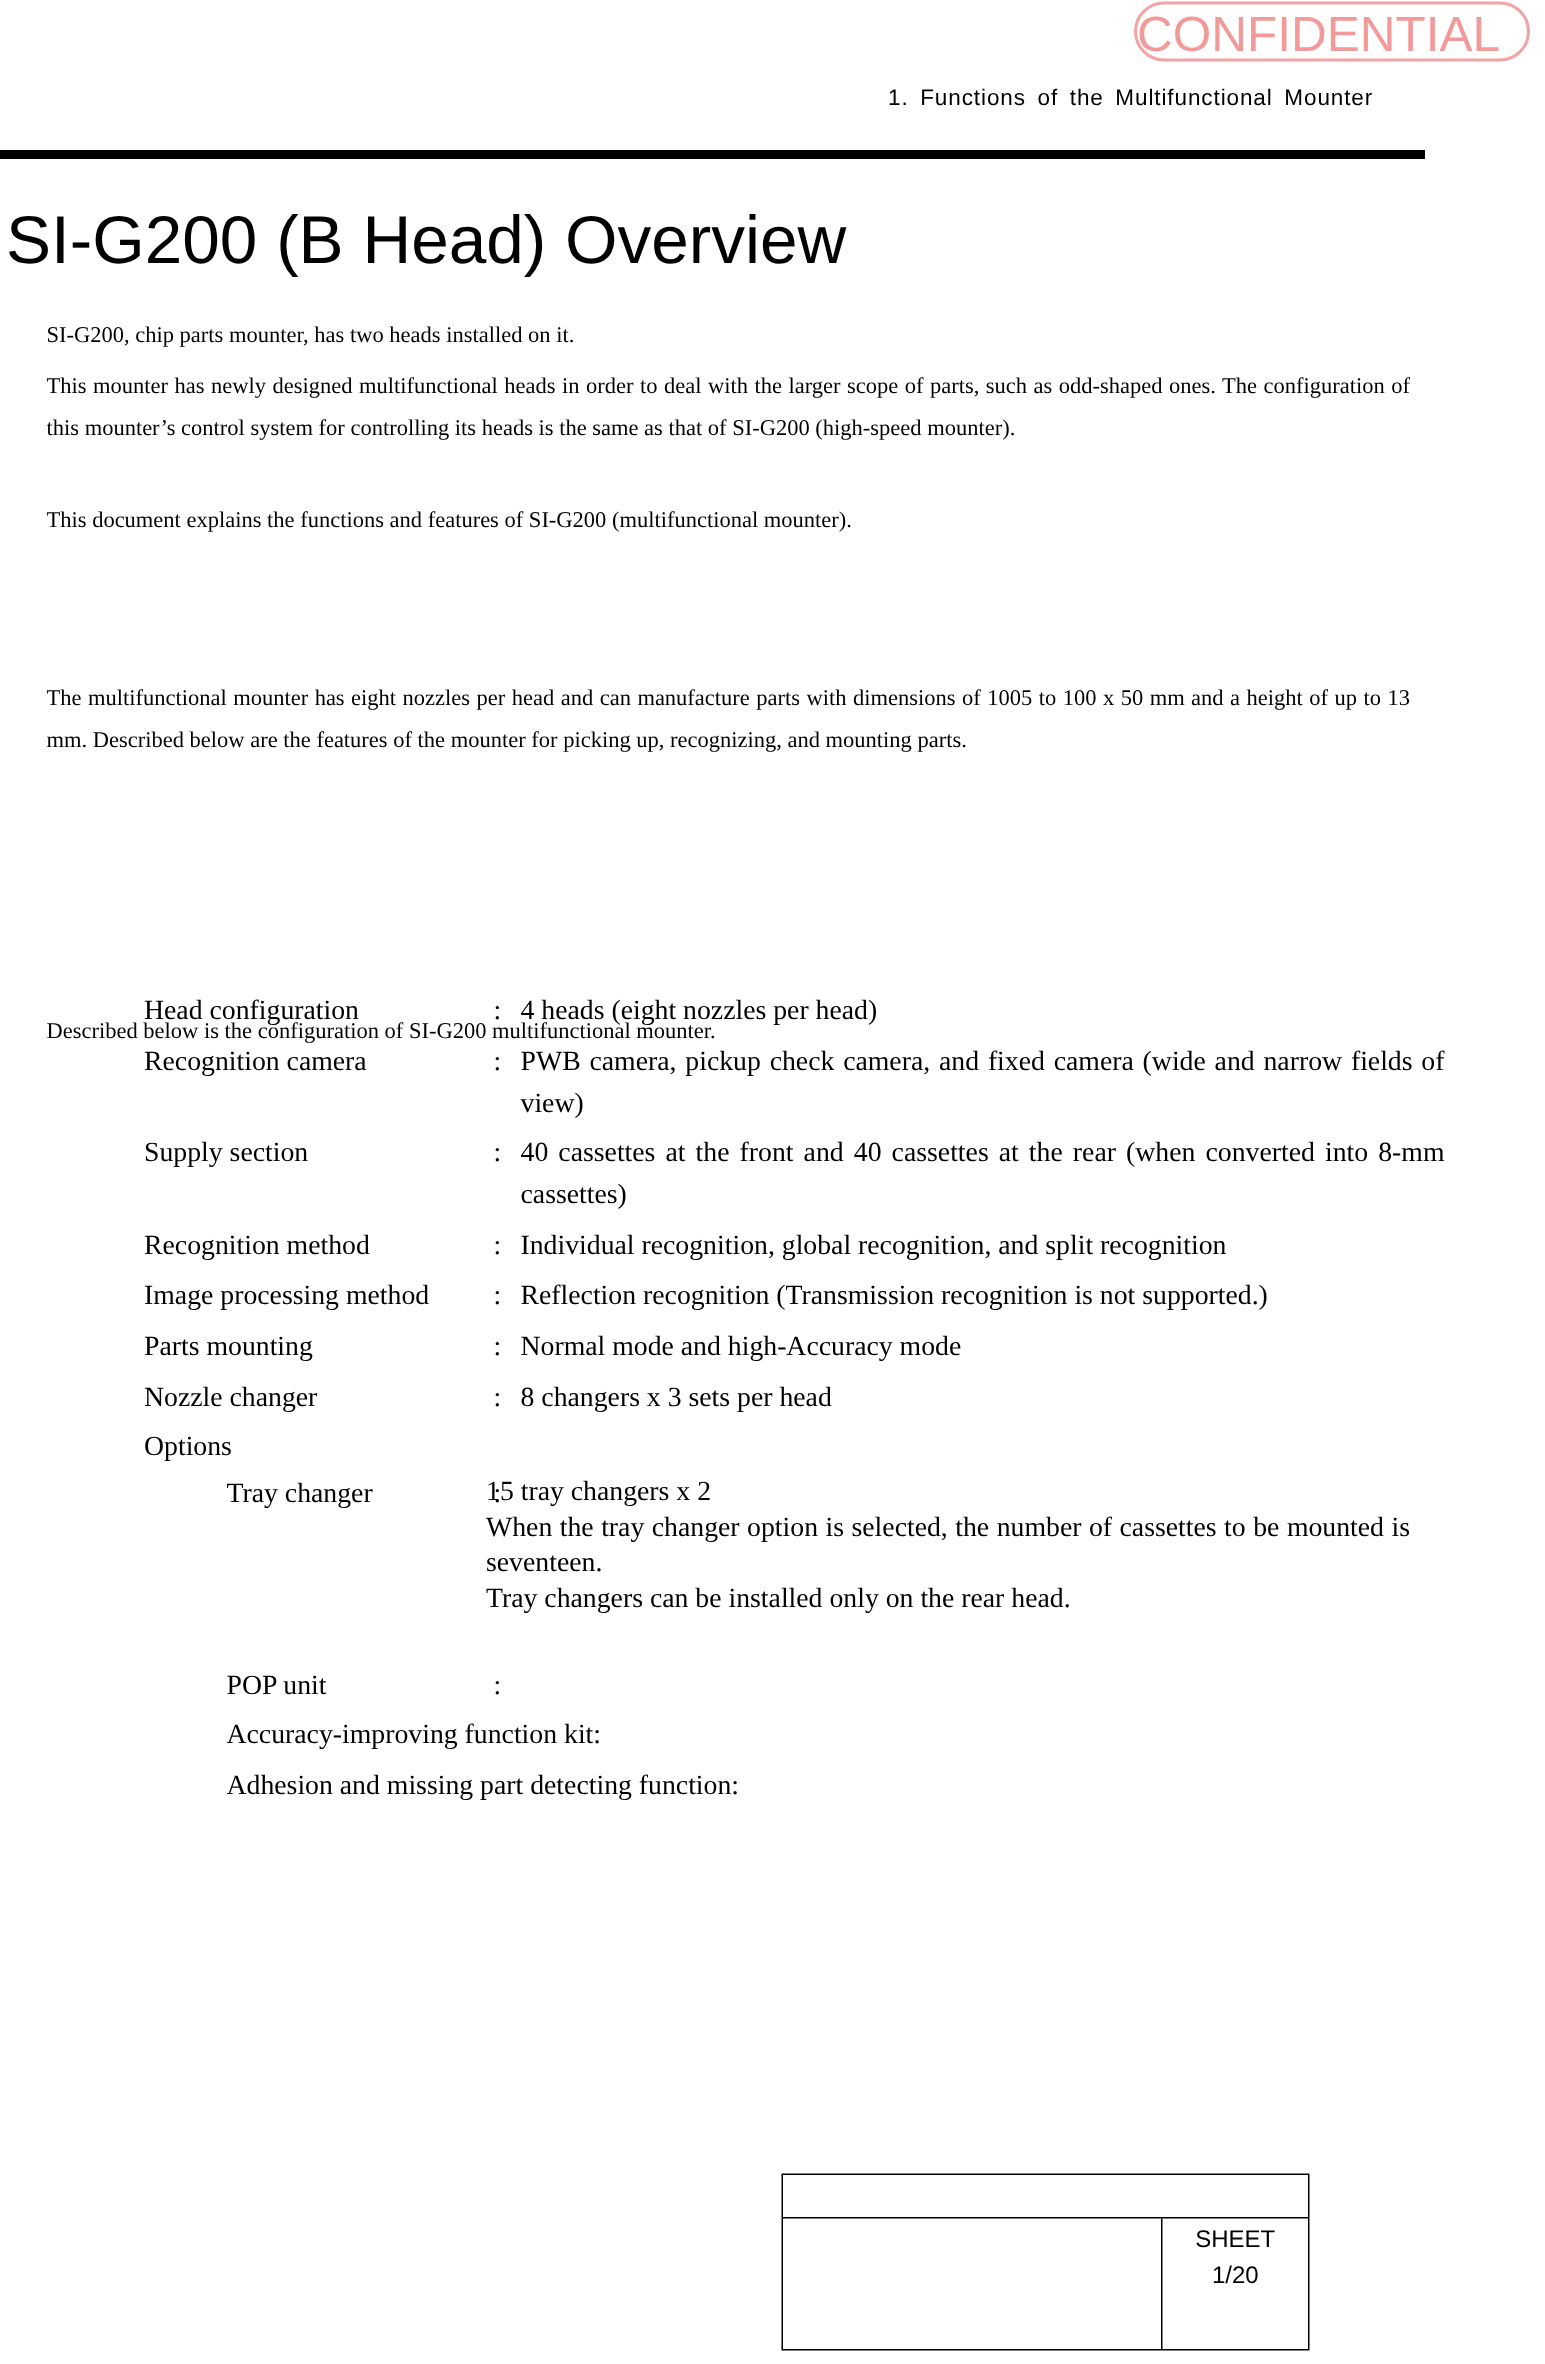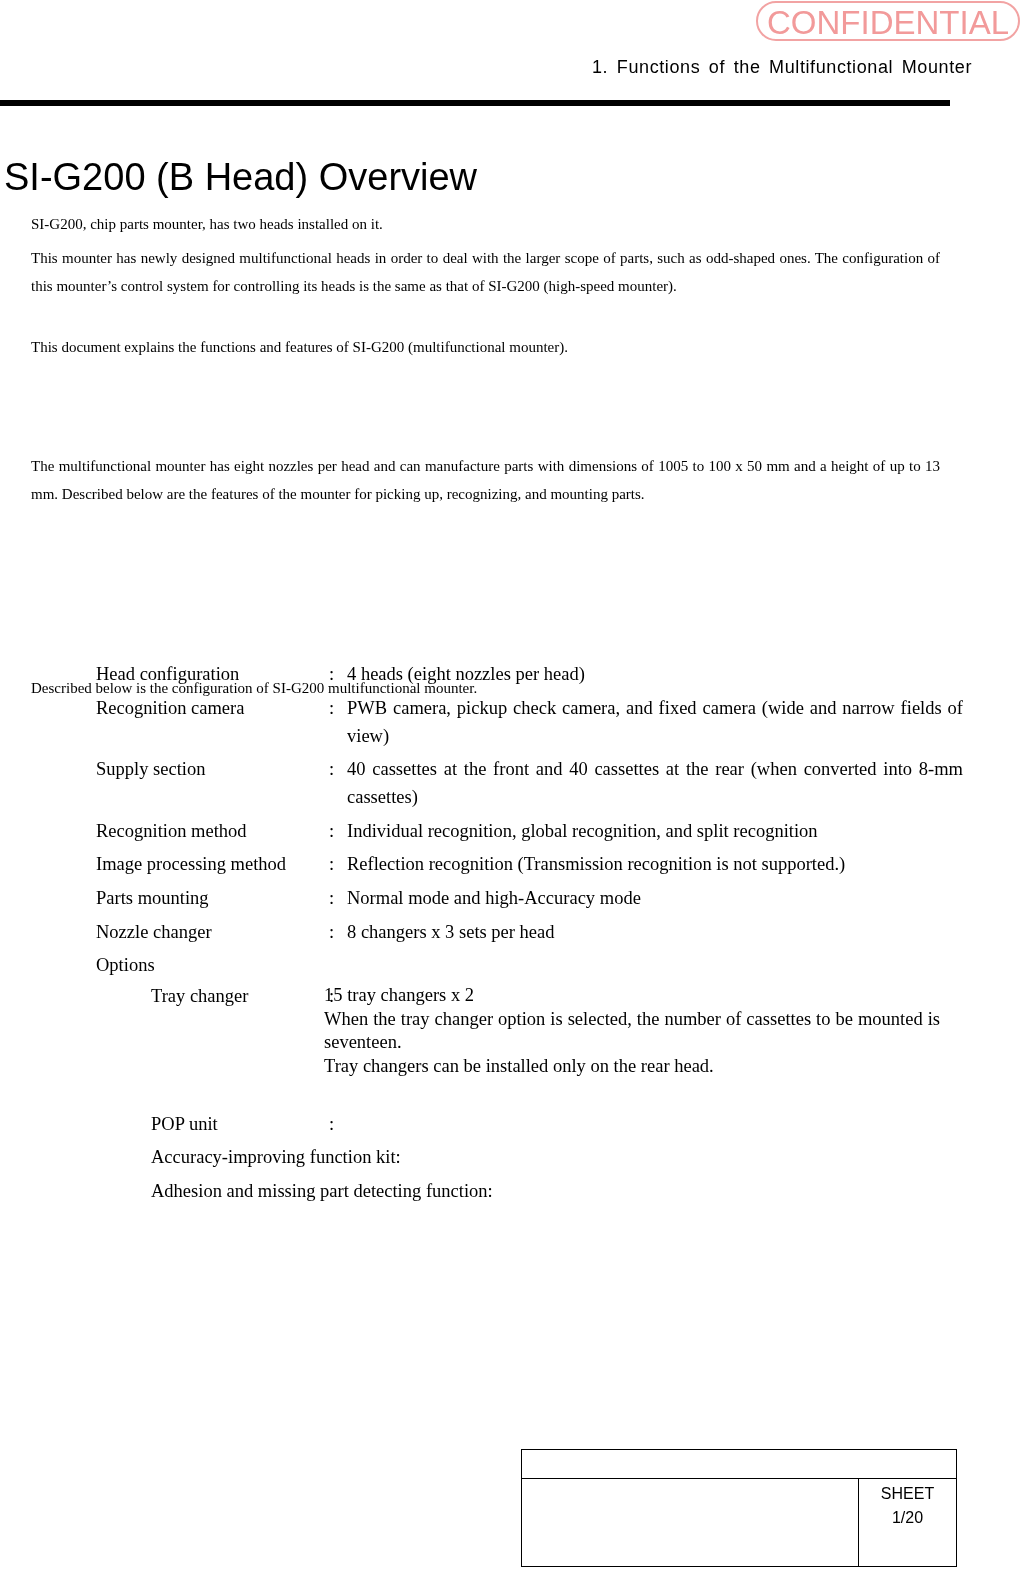--- a/index.html
+++ b/index.html
@@ -2,43 +2,43 @@
 <html><head>
   <meta charset="utf-8">
   <style>
     html, body { margin: 0; padding: 0; background: #ffffff; }
     body { width: 1030px; height: 1576px; position: relative; overflow: hidden; color: #000; }
 
     .stamp {
       position: absolute; left: 756px; top: 1px; width: 264px; height: 40px;
       border: 2px solid #f2a3a3; border-radius: 20px; box-sizing: border-box;
       color: #f29a9a; font-family: "Liberation Sans", sans-serif; font-size: 33px;
-      line-height: 40px; text-align: center; letter-spacing: 0px;
+      line-height: 40px; text-align: left; letter-spacing: 0px;
     }
     .chapter {
-      position: absolute; left: 592px; top: 57px; font-size: 18px; letter-spacing: 0.6px; word-spacing: 3px;
+      position: absolute; left: 592px; top: 57px; font-size: 15px; letter-spacing: 0.6px; word-spacing: 3px;
       font-family: "Liberation Sans", sans-serif;
     }
     .rule { position: absolute; left: 0; top: 100px; width: 950px; height: 6px; background: #000; }
     .title {
-      position: absolute; left: 4px; top: 156px; font-size: 38px; font-family: "Liberation Sans", sans-serif;
+      position: absolute; left: 4px; top: 134px; font-size: 45px; font-family: "Liberation Sans", sans-serif;
       font-weight: normal; margin: 0;
     }
     .para {
       position: absolute; left: 31px; width: 909px; font-size: 15px; line-height: 28px;
       font-family: "Liberation Serif", serif; text-align: justify; margin: 0;
     }
     .spec-row { position: absolute; font-family: "Liberation Serif", serif; font-size: 18.5px; line-height: 28px; margin-left: 23px; }
     .spec-label { position: absolute; white-space: nowrap; }
     .spec-colon { position: absolute; left: 306px; }
     .spec-value { position: absolute; left: 324px; width: 616px; text-align: justify; }
     .tray-lines { position: absolute; left: 324px; width: 616px; line-height: 23.5px; font-family: "Liberation Serif", serif; font-size: 18.5px; }
     .tray-lines div { text-align: justify; }
 
-    .footer-box { position: absolute; left: 521px; top: 1449px; width: 436px; height: 118px; border: 1.5px solid #000; box-sizing: border-box; }
+    .footer-box { position: absolute; left: 521px; top: 1449px; width: 352px; height: 118px; border: 1.5px solid #000; box-sizing: border-box; }
     .footer-top { position: absolute; left: 0; top: 0; width: 100%; height: 28px; border-bottom: 1.5px solid #000; }
     .footer-sheet { position: absolute; right: 0; top: 29px; width: 97px; bottom: 0; border-left: 1.5px solid #000; text-align: center; font-family: "Liberation Sans", sans-serif; }
     .footer-sheet .lbl { font-size: 16px; margin-top: 6px; }
     .footer-sheet .num { font-size: 16px; margin-top: 6px; }
   </style>
 </head>
 <body>
 
 <div class="stamp">CONFIDENTIAL</div>
 <div class="chapter">1. Functions of the Multifunctional Mounter</div>

